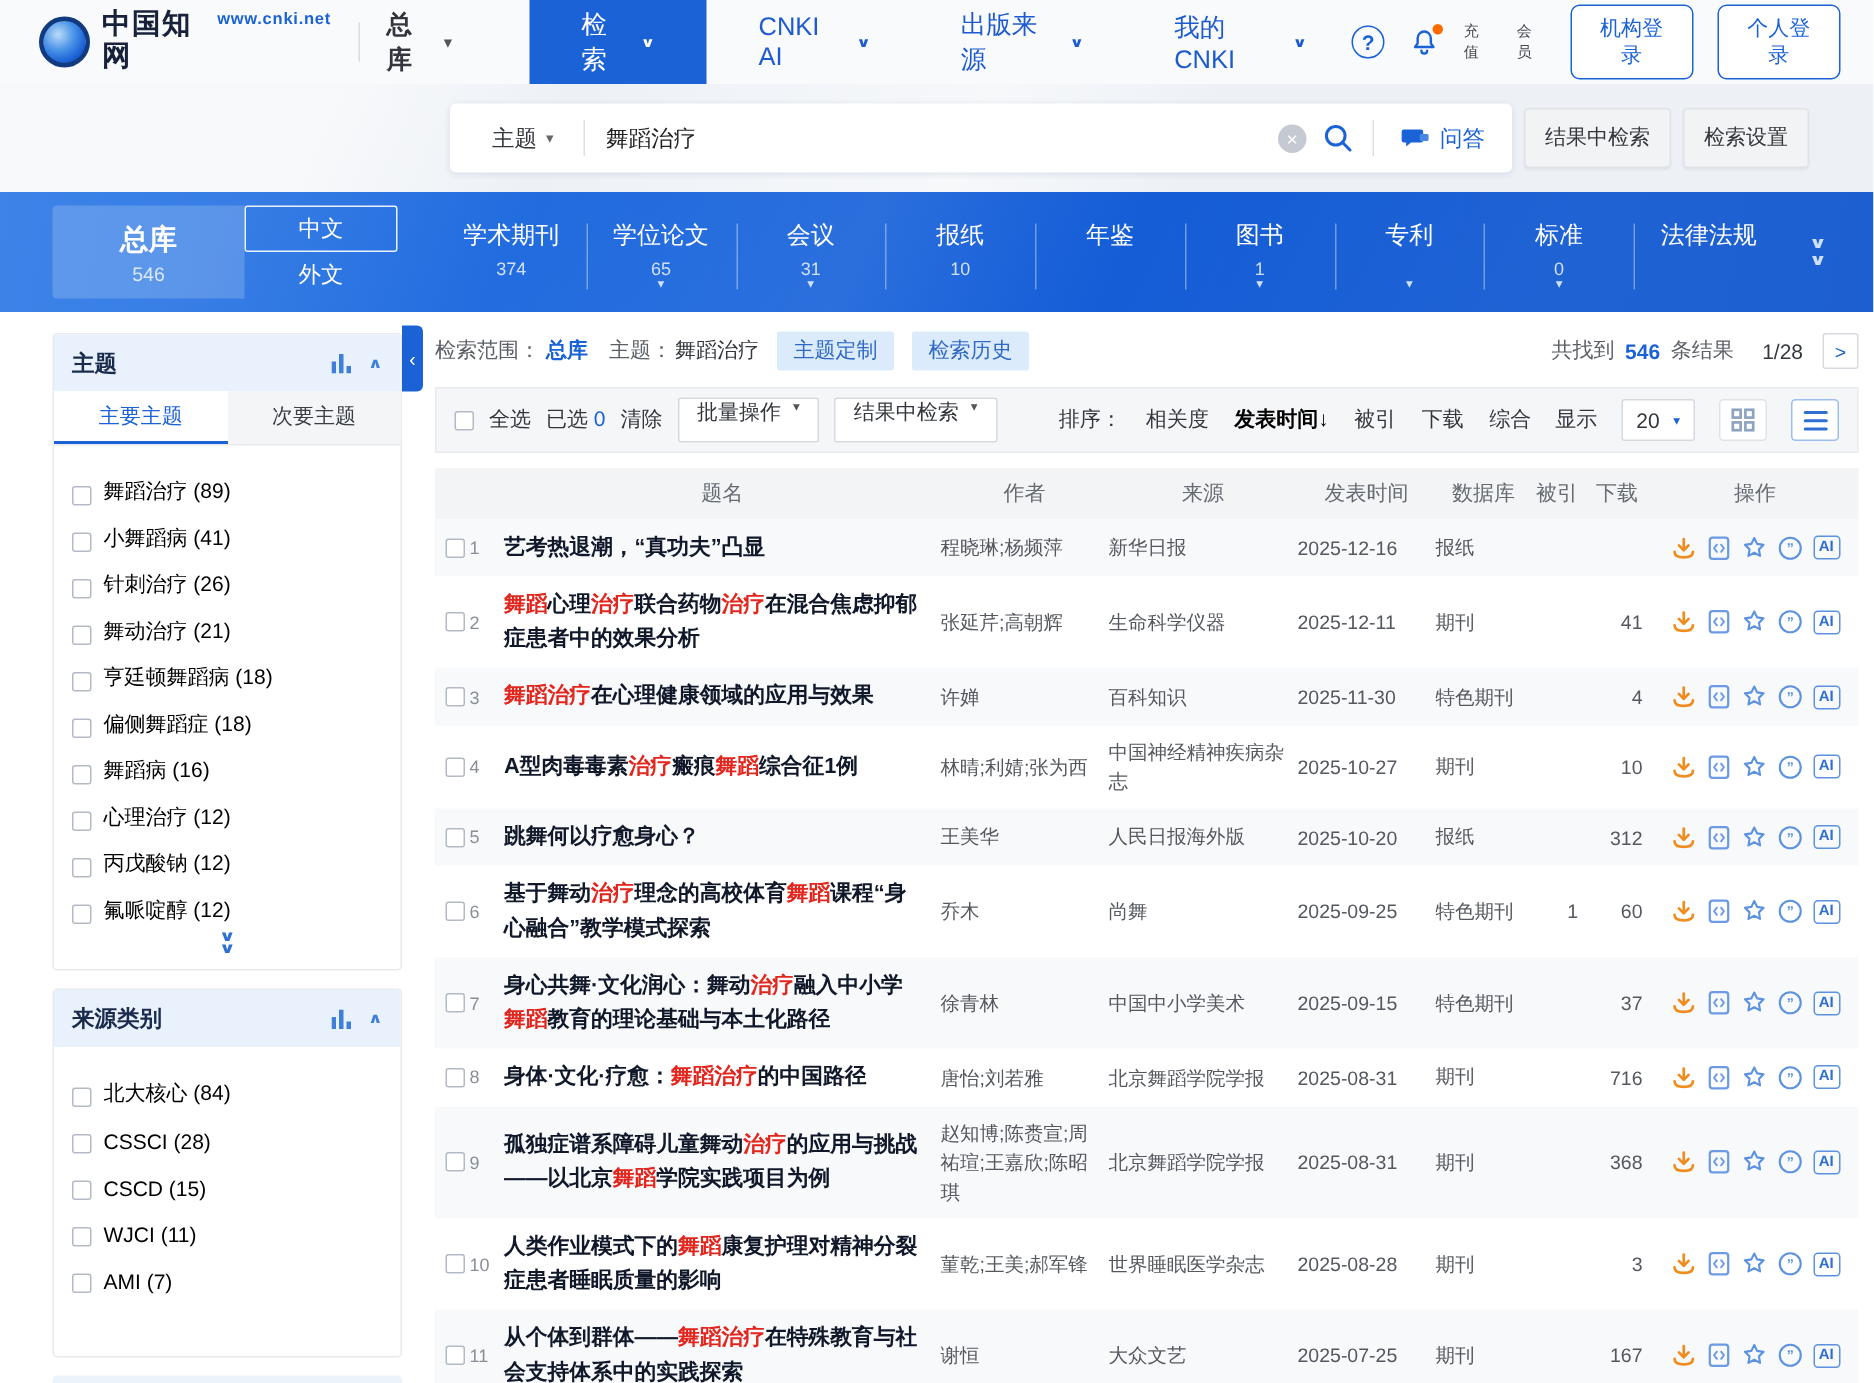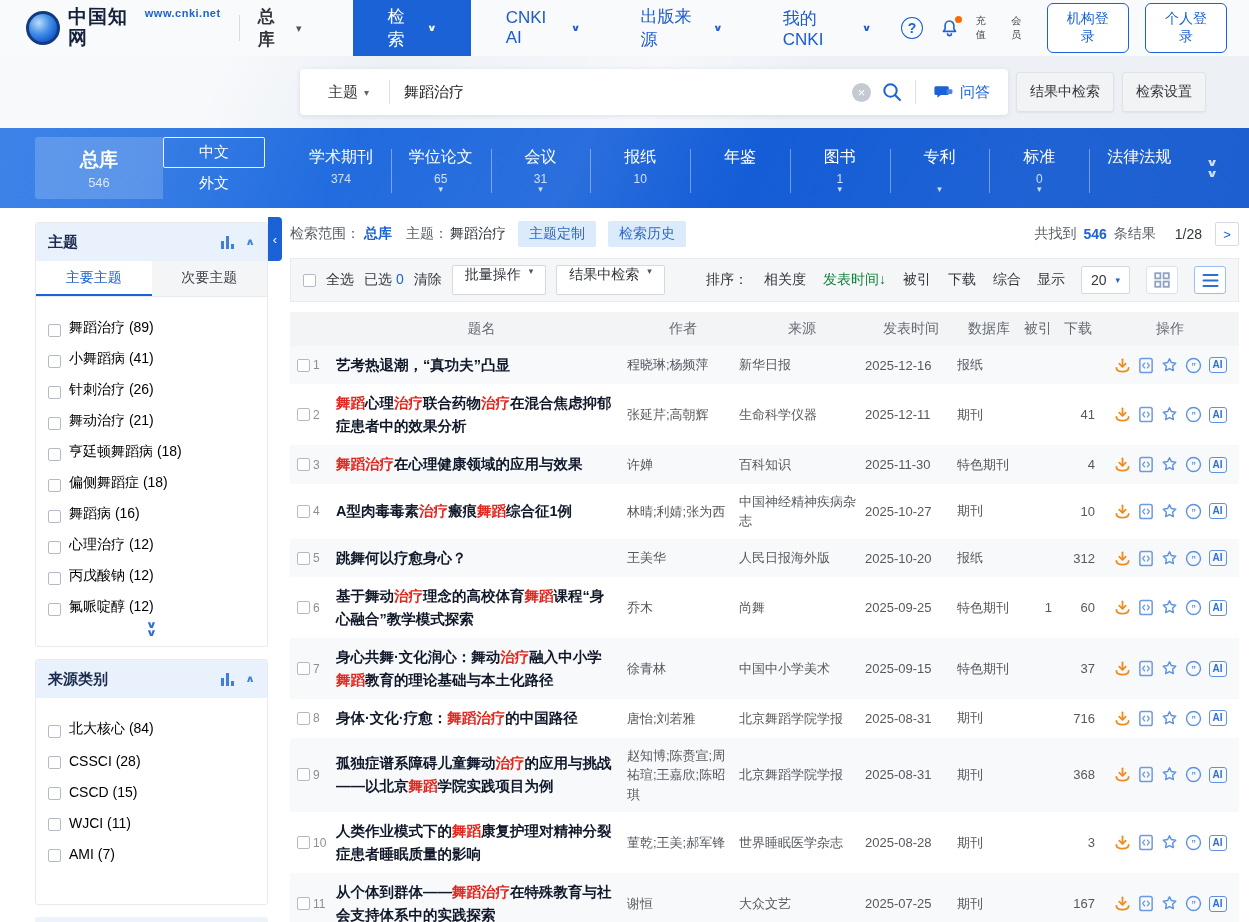--- a/index.html
+++ b/index.html
@@ -109,21 +109,21 @@
   .toolbar{margin-top:11px;height:44px;background:#f5f6f8;border:1px solid #e9ebef;display:flex;
     align-items:center;padding:0 12px;font-size:14px;color:#33373d;gap:10px}
   .tb-label{cursor:pointer}
   .blue-num{color:#1b62d6}
   .dd-btn{height:30px;background:#fff;border:1px solid #d5d9e0;border-radius:2px;padding:0 12px;font-size:14px;
     color:#33373d;display:flex;align-items:flex-start;gap:8px;cursor:pointer}
   .dd-btn .caret{font-size:9px;color:#555}
   .tb-right{margin-left:auto;display:flex;align-items:center;gap:16px}
   .sorts{display:flex;gap:17px}
   .sort-opt{cursor:pointer;color:#33373d}
-  .sort-opt.active{color:#15803d;font-weight:400}
+  .sort-opt.active{color:#000000;font-weight:700}
   .pagesize{height:28px;background:#fff;border:1px solid #d5d9e0;border-radius:2px;padding:0 9px;display:flex;
     align-items:center;gap:9px;font-size:14px;color:#33373d;cursor:pointer}
   .pagesize .caret{font-size:9px;color:#1b62d6}
   .view-btn{width:32px;height:28px;border:1px solid #dfe3e8;border-radius:3px;background:#fff;display:flex;
     align-items:center;justify-content:center;cursor:pointer}
   .view-btn.active{border-color:#9cbdf0}
 
   .thead{display:flex;align-items:center;height:34px;background:#f2f4f6;margin-top:10px;
     font-size:14px;color:#666b72}
   .th{text-align:center}

